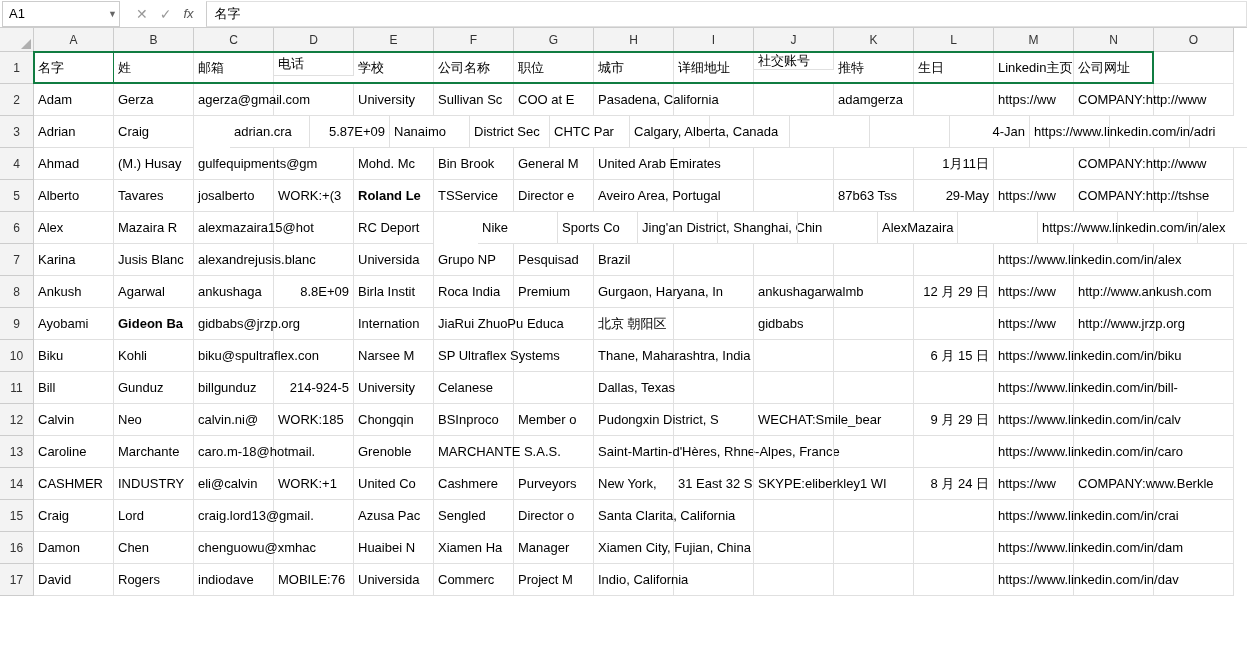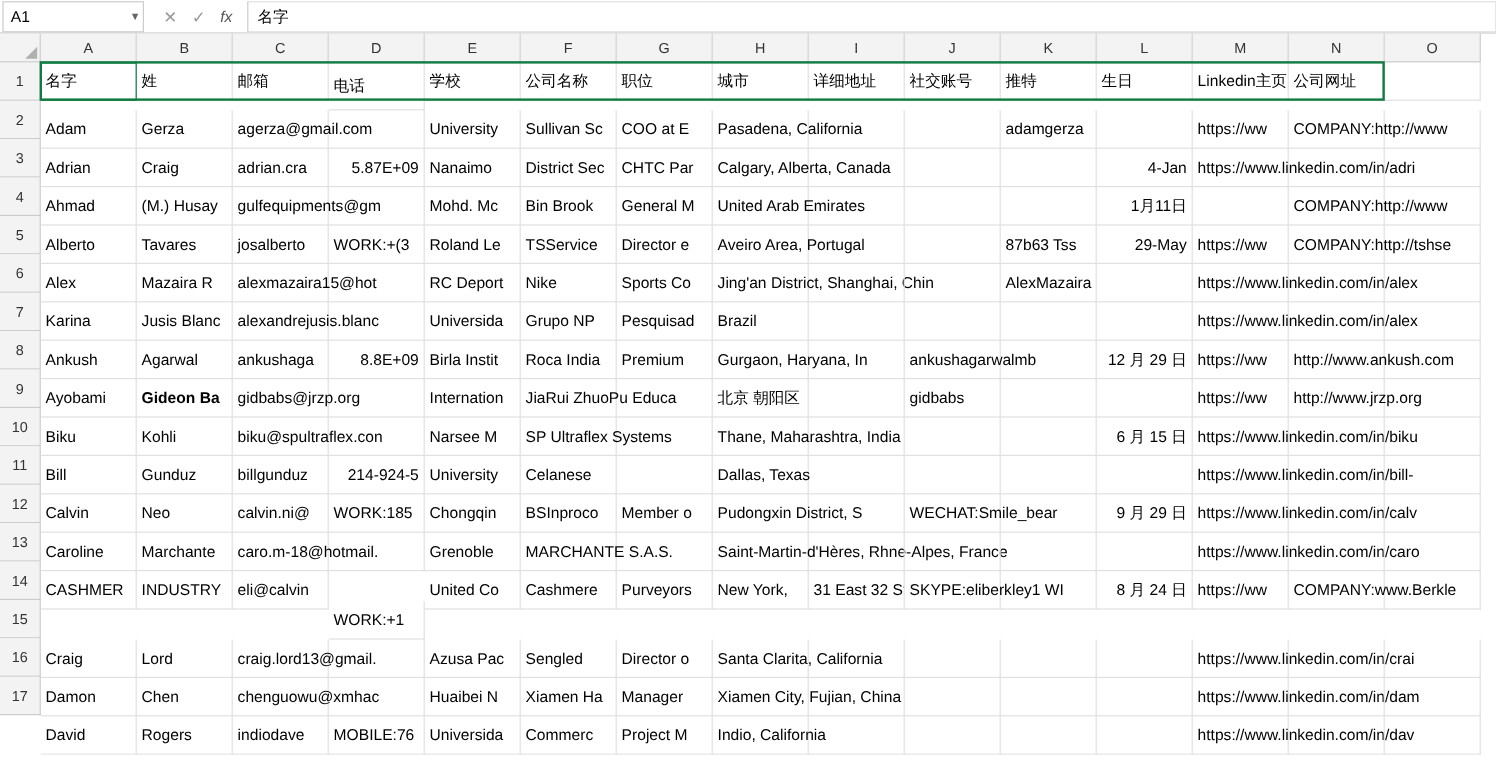--- a/index.html
+++ b/index.html
@@ -86,27 +86,27 @@
         <div class="row-h" style="height: 32px;">16</div>
         <div class="row-h" style="height: 32px;">17</div>
       </div>
     <div class="cells" id="cells">
       <div class="sel-border" id="range-sel" style="left: -1px; top: -1px; width: 1121px; height: 33px;"></div>
       <div class="sel-cell-border" id="cell-sel" style="left: 0px; top: 0px; width: 80px; height: 32px;"></div>
     <div class="row header-row">
           <div class="cell" style="width: 80px; height: 32px;">名字</div>
           <div class="cell" style="width: 80px; height: 32px;">姓</div>
           <div class="cell" style="width: 80px; height: 32px;">邮箱</div>
-          <div class="cell" style="width: 80px; height: 40px;">电话</div>
+          <div class="cell" style="width: 80px; height: 24px;">电话</div>
           <div class="cell" style="width: 80px; height: 32px;">学校</div>
           <div class="cell" style="width: 80px; height: 32px;">公司名称</div>
           <div class="cell" style="width: 80px; height: 32px;">职位</div>
           <div class="cell" style="width: 80px; height: 32px;">城市</div>
           <div class="cell" style="width: 80px; height: 32px;">详细地址</div>
-          <div class="cell" style="width: 80px; height: 32px;">社交账号</div>
+          <div class="cell" style="width: 80px; height: 18px;">社交账号</div>
           <div class="cell" style="width: 80px; height: 32px;">推特</div>
           <div class="cell" style="width: 80px; height: 32px;">生日</div>
           <div class="cell" style="width: 80px; height: 32px;">Linkedin主页</div>
           <div class="cell" style="width: 80px; height: 32px;">公司网址</div>
           <div class="cell" style="width: 80px; height: 32px;"></div>
         </div>
         <div class="row">
           <div class="cell" style="width: 80px; height: 32px;">Adam</div>
           <div class="cell" style="width: 80px; height: 32px;">Gerza</div>
           <div class="cell" style="width: 80px; height: 32px; overflow: visible;">agerza@gmail.com</div>
@@ -119,21 +119,21 @@
           <div class="cell" style="width: 80px; height: 32px;"></div>
           <div class="cell" style="width: 80px; height: 32px; overflow: visible;">adamgerza</div>
           <div class="cell right-align" style="width: 80px; height: 32px;"></div>
           <div class="cell" style="width: 80px; height: 32px;">https://ww</div>
           <div class="cell" style="width: 80px; height: 32px; overflow: visible;">COMPANY:http://www</div>
           <div class="cell" style="width: 80px; height: 32px;"></div>
         </div>
         <div class="row">
           <div class="cell" style="width: 80px; height: 32px;">Adrian</div>
           <div class="cell" style="width: 80px; height: 32px;">Craig</div>
-          <div class="cell" style="width: 80px; height: 32px;">adrian.cra</div>
+          <div class="cell" style="width: 80px; height: 32px; margin-left: 36px;">adrian.cra</div>
           <div class="cell right-align" style="width: 80px; height: 32px;">5.87E+09</div>
           <div class="cell" style="width: 80px; height: 32px;">Nanaimo</div>
           <div class="cell" style="width: 80px; height: 32px;">District Sec</div>
           <div class="cell" style="width: 80px; height: 32px;">CHTC Par</div>
           <div class="cell" style="width: 80px; height: 32px; overflow: visible;">Calgary, Alberta, Canada</div>
           <div class="cell" style="width: 80px; height: 32px;"></div>
           <div class="cell" style="width: 80px; height: 32px;"></div>
           <div class="cell" style="width: 80px; height: 32px;"></div>
           <div class="cell right-align" style="width: 80px; height: 32px;">4-Jan</div>
           <div class="cell" style="width: 80px; height: 32px; overflow: visible;">https://www.linkedin.com/in/adri</div>
@@ -155,39 +155,39 @@
           <div class="cell right-align" style="width: 80px; height: 32px; overflow: visible;">1月11日</div>
           <div class="cell" style="width: 80px; height: 32px;"></div>
           <div class="cell" style="width: 80px; height: 32px; overflow: visible;">COMPANY:http://www</div>
           <div class="cell" style="width: 80px; height: 32px;"></div>
         </div>
         <div class="row">
           <div class="cell" style="width: 80px; height: 32px;">Alberto</div>
           <div class="cell" style="width: 80px; height: 32px;">Tavares</div>
           <div class="cell" style="width: 80px; height: 32px;">josalberto</div>
           <div class="cell" style="width: 80px; height: 32px;">WORK:+(3</div>
-          <div class="cell" style="width: 80px; height: 32px;">Roland Le</div>
+          <div class="cell" style="width: 80px; height: 32px; font-weight: bold;">Roland Le</div>
           <div class="cell" style="width: 80px; height: 32px;">TSService</div>
           <div class="cell" style="width: 80px; height: 32px;">Director e</div>
           <div class="cell" style="width: 80px; height: 32px; overflow: visible;">Aveiro Area, Portugal</div>
           <div class="cell" style="width: 80px; height: 32px;"></div>
           <div class="cell" style="width: 80px; height: 32px;"></div>
           <div class="cell" style="width: 80px; height: 32px;">87b63 Tss</div>
           <div class="cell right-align" style="width: 80px; height: 32px;">29-May</div>
           <div class="cell" style="width: 80px; height: 32px;">https://ww</div>
           <div class="cell" style="width: 80px; height: 32px; overflow: visible;">COMPANY:http://tshse</div>
           <div class="cell" style="width: 80px; height: 32px;"></div>
         </div>
         <div class="row">
           <div class="cell" style="width: 80px; height: 32px;">Alex</div>
           <div class="cell" style="width: 80px; height: 32px;">Mazaira R</div>
           <div class="cell" style="width: 80px; height: 32px; overflow: visible;">alexmazaira15@hot</div>
           <div class="cell" style="width: 80px; height: 32px;"></div>
           <div class="cell" style="width: 80px; height: 32px;">RC Deport</div>
-          <div class="cell" style="width: 80px; height: 32px;">Nike</div>
+          <div class="cell" style="width: 80px; height: 32px; margin-left: 44px;">Nike</div>
           <div class="cell" style="width: 80px; height: 32px;">Sports Co</div>
           <div class="cell" style="width: 80px; height: 32px; overflow: visible;">Jing'an District, Shanghai, Chin</div>
           <div class="cell" style="width: 80px; height: 32px;"></div>
           <div class="cell" style="width: 80px; height: 32px;"></div>
           <div class="cell" style="width: 80px; height: 32px; overflow: visible;">AlexMazaira</div>
           <div class="cell right-align" style="width: 80px; height: 32px;"></div>
           <div class="cell" style="width: 80px; height: 32px; overflow: visible;">https://www.linkedin.com/in/alex</div>
           <div class="cell" style="width: 80px; height: 32px;"></div>
           <div class="cell" style="width: 80px; height: 32px;"></div>
         </div>
@@ -307,21 +307,21 @@
           <div class="cell" style="width: 80px; height: 32px;"></div>
           <div class="cell right-align" style="width: 80px; height: 32px;"></div>
           <div class="cell" style="width: 80px; height: 32px; overflow: visible;">https://www.linkedin.com/in/caro</div>
           <div class="cell" style="width: 80px; height: 32px;"></div>
           <div class="cell" style="width: 80px; height: 32px;"></div>
         </div>
         <div class="row">
           <div class="cell" style="width: 80px; height: 32px;">CASHMER</div>
           <div class="cell" style="width: 80px; height: 32px;">INDUSTRY</div>
           <div class="cell" style="width: 80px; height: 32px;">eli@calvin</div>
-          <div class="cell" style="width: 80px; height: 32px; margin-top: 25px;">WORK:+1</div>
+          <div class="cell" style="width: 80px; height: 32px;">WORK:+1</div>
           <div class="cell" style="width: 80px; height: 32px;">United Co</div>
           <div class="cell" style="width: 80px; height: 32px;">Cashmere</div>
           <div class="cell" style="width: 80px; height: 32px;">Purveyors</div>
           <div class="cell" style="width: 80px; height: 32px;">New York,</div>
           <div class="cell" style="width: 80px; height: 32px;">31 East 32 Street</div>
           <div class="cell" style="width: 80px; height: 32px; overflow: visible;">SKYPE:eliberkley1 WI</div>
           <div class="cell" style="width: 80px; height: 32px;"></div>
           <div class="cell right-align" style="width: 80px; height: 32px;">8 月 24 日</div>
           <div class="cell" style="width: 80px; height: 32px;">https://ww</div>
           <div class="cell" style="width: 80px; height: 32px; overflow: visible;">COMPANY:www.Berkle</div>

